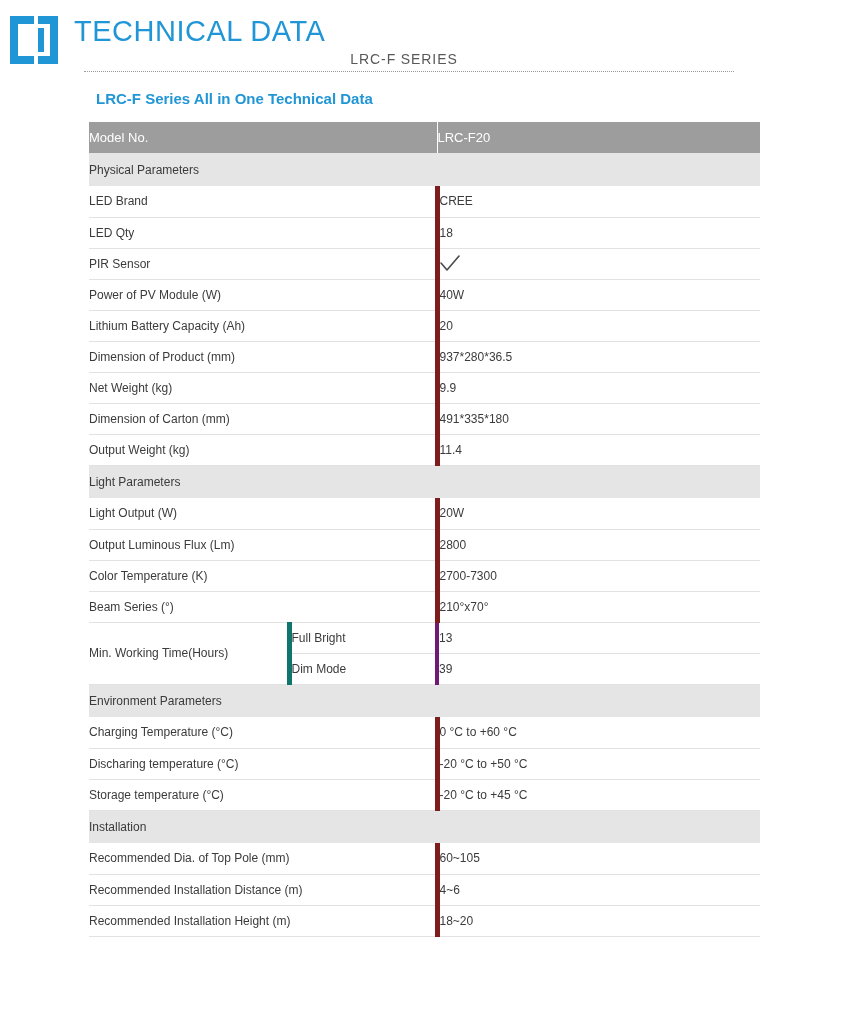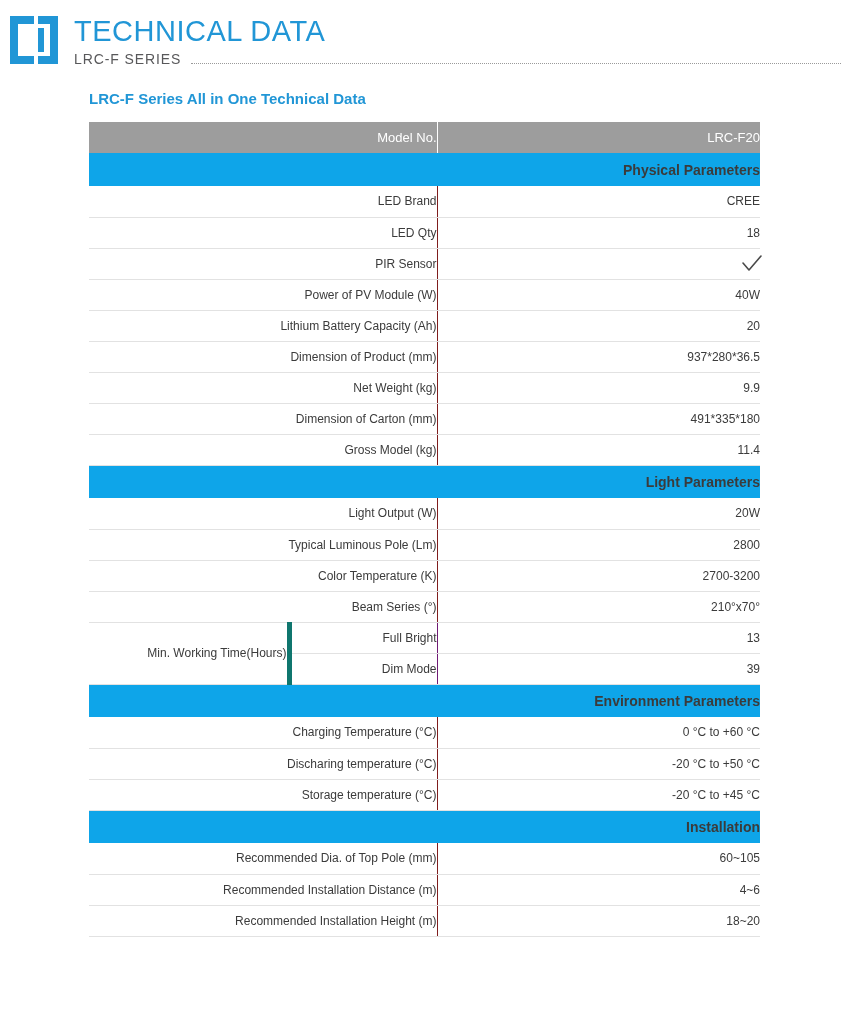--- a/index.html
+++ b/index.html
@@ -33,40 +33,41 @@
     letter-spacing: 0.5px;
     color: #2196d6;
     font-weight: normal;
     line-height: 34px;
     white-space: nowrap;
   }
   .sub-title-row {
     display: flex;
     align-items: center;
     margin-top: 3px;
+    flex-direction: column;
   }
   .sub-title {
     font-size: 14px;
     color: #58585a;
     letter-spacing: 0.9px;
     white-space: nowrap;
   }
   .dotline {
     margin-left: 10px;
     width: 650px;
     border-bottom: 1px dotted #9a9a9a;
     height: 1px;
     position: relative;
     top: 4px;
   }
 
   
   .heads {
     position: relative;
-    margin: 12px 0 10px 0;
+    margin: 12px 0 10px 7px;
     height: 22px;
   }
   .head-left {
     position: absolute;
     left: 89px; top: 0;
     color: #2196d6;
     font-size: 15px;
     font-weight: bold;
     white-space: nowrap;
   }
@@ -80,56 +81,55 @@
   }
 
   
   table.spec {
     border-collapse: collapse;
     margin-left: 89px;
     width: 671px;
     table-layout: fixed;
   }
   table.spec td {
-    text-align: right;
+    text-align: left;
     vertical-align: middle;
     font-size: 12px;
     color: #3b3b3b;
     padding: 0;
     height: 31px;
   }
   col.c1 { width: 200px; }
   col.c2 { width: 148px; }
   col.c3 { width: 323px; }
 
   tr.hdr td {
     background: #9d9d9d;
     color: #ffffff;
     font-size: 13px;
     height: 31px;
     border: none;
   }
   tr.hdr td.left-head { border-right: 1px solid #ffffff; }
 
   tr.section td {
-    background: #0ea5e9;
+    background: #e5e5e5;
     color: #3b3b3b;
-    font-size: 14px;
+    font-size: 12px;
     height: 33px;
     border: none;
-    font-weight: bold;
   }
 
   tr.data td {
     border-bottom: 1px solid #e2e2e2;
     background: #ffffff;
   }
-  tr.data td.label { border-right: 1px solid #7f1d1d; }
+  tr.data td.label { border-right: 5px solid #7f1d1d; }
   tr.data td.value { }
-  tr.data td.sublabel { border-right: 1px solid #701a75; }
+  tr.data td.sublabel { border-right: 4px solid #701a75; }
   tr.data td.rowspanlabel { border-right: 5px solid #0f766e; }
 
   .check {
     display: inline-block;
     width: 18px; height: 18px;
     position: relative;
     top: 2px;
   }
   .check svg { display: block; }
 </style>
@@ -206,38 +206,38 @@
       </tr>
       <tr class="data">
         <td class="label" colspan="2">Net Weight (kg)</td>
         <td class="value">9.9</td>
       </tr>
       <tr class="data">
         <td class="label" colspan="2">Dimension of Carton (mm)</td>
         <td class="value">491*335*180</td>
       </tr>
       <tr class="data">
-        <td class="label" colspan="2">Gross Model (kg)</td>
+        <td class="label" colspan="2">Output Weight (kg)</td>
         <td class="value">11.4</td>
       </tr>
 
       <tr class="section">
         <td colspan="3">Light Parameters</td>
       </tr>
       <tr class="data">
         <td class="label" colspan="2">Light Output (W)</td>
         <td class="value">20W</td>
       </tr>
       <tr class="data">
-        <td class="label" colspan="2">Typical Luminous Pole (Lm)</td>
+        <td class="label" colspan="2">Output Luminous Flux (Lm)</td>
         <td class="value">2800</td>
       </tr>
       <tr class="data">
         <td class="label" colspan="2">Color Temperature (K)</td>
-        <td class="value">2700-3200</td>
+        <td class="value">2700-7300</td>
       </tr>
       <tr class="data">
         <td class="label" colspan="2">Beam Series (°)</td>
         <td class="value">210°x70°</td>
       </tr>
       <tr class="data">
         <td class="rowspanlabel" rowspan="2">Min.  Working  Time(Hours)</td>
         <td class="sublabel">Full Bright</td>
         <td class="value">13</td>
       </tr>

